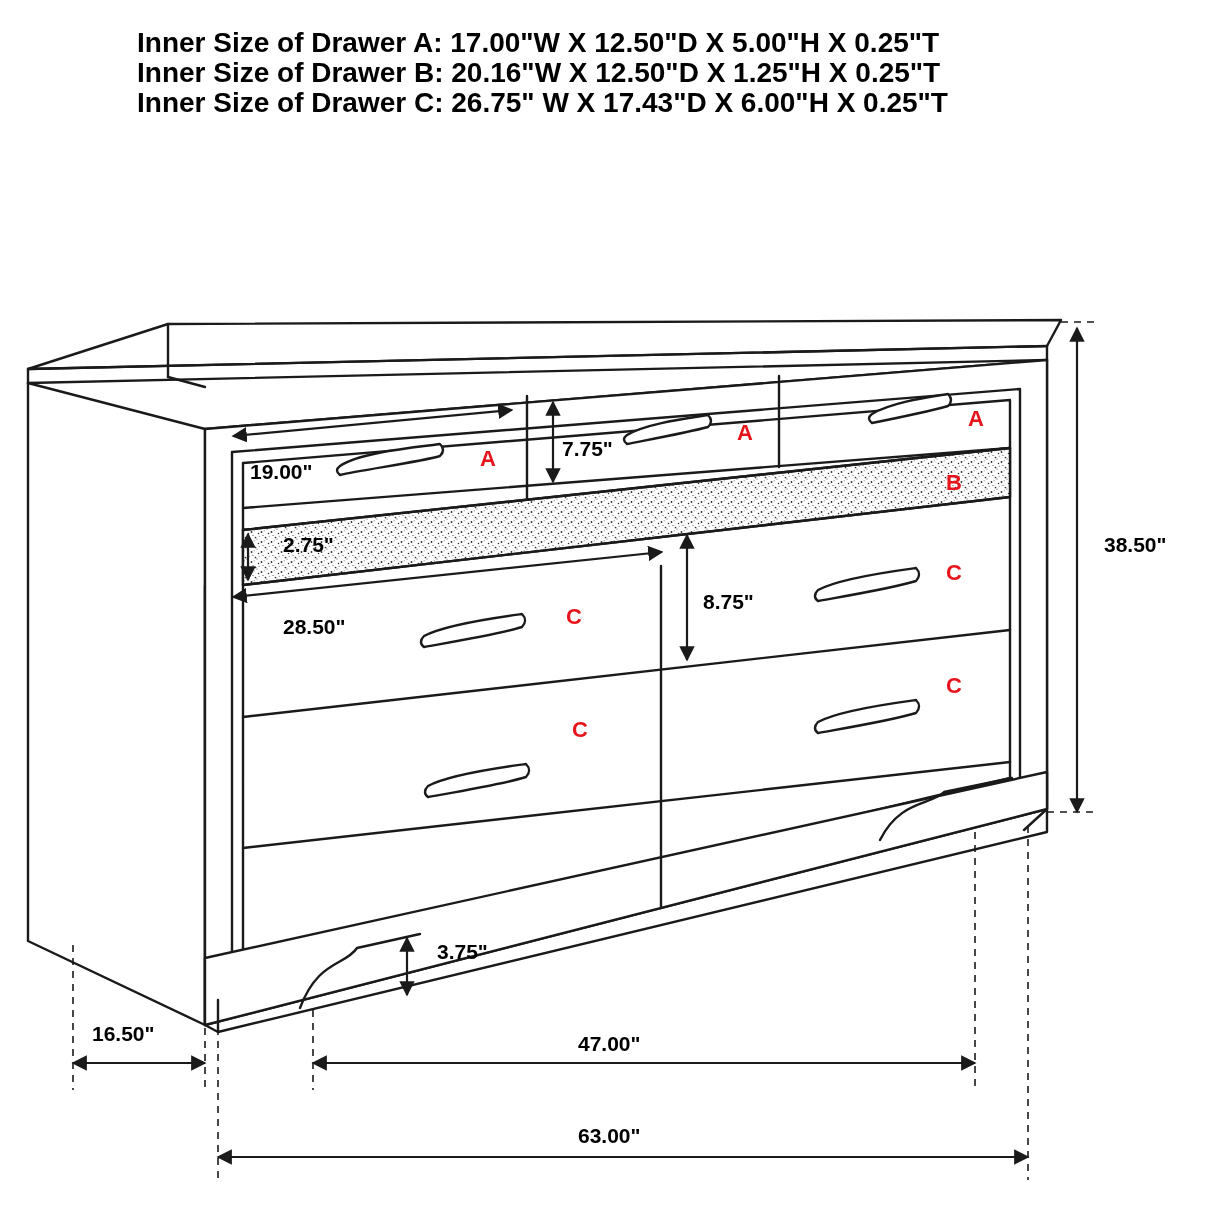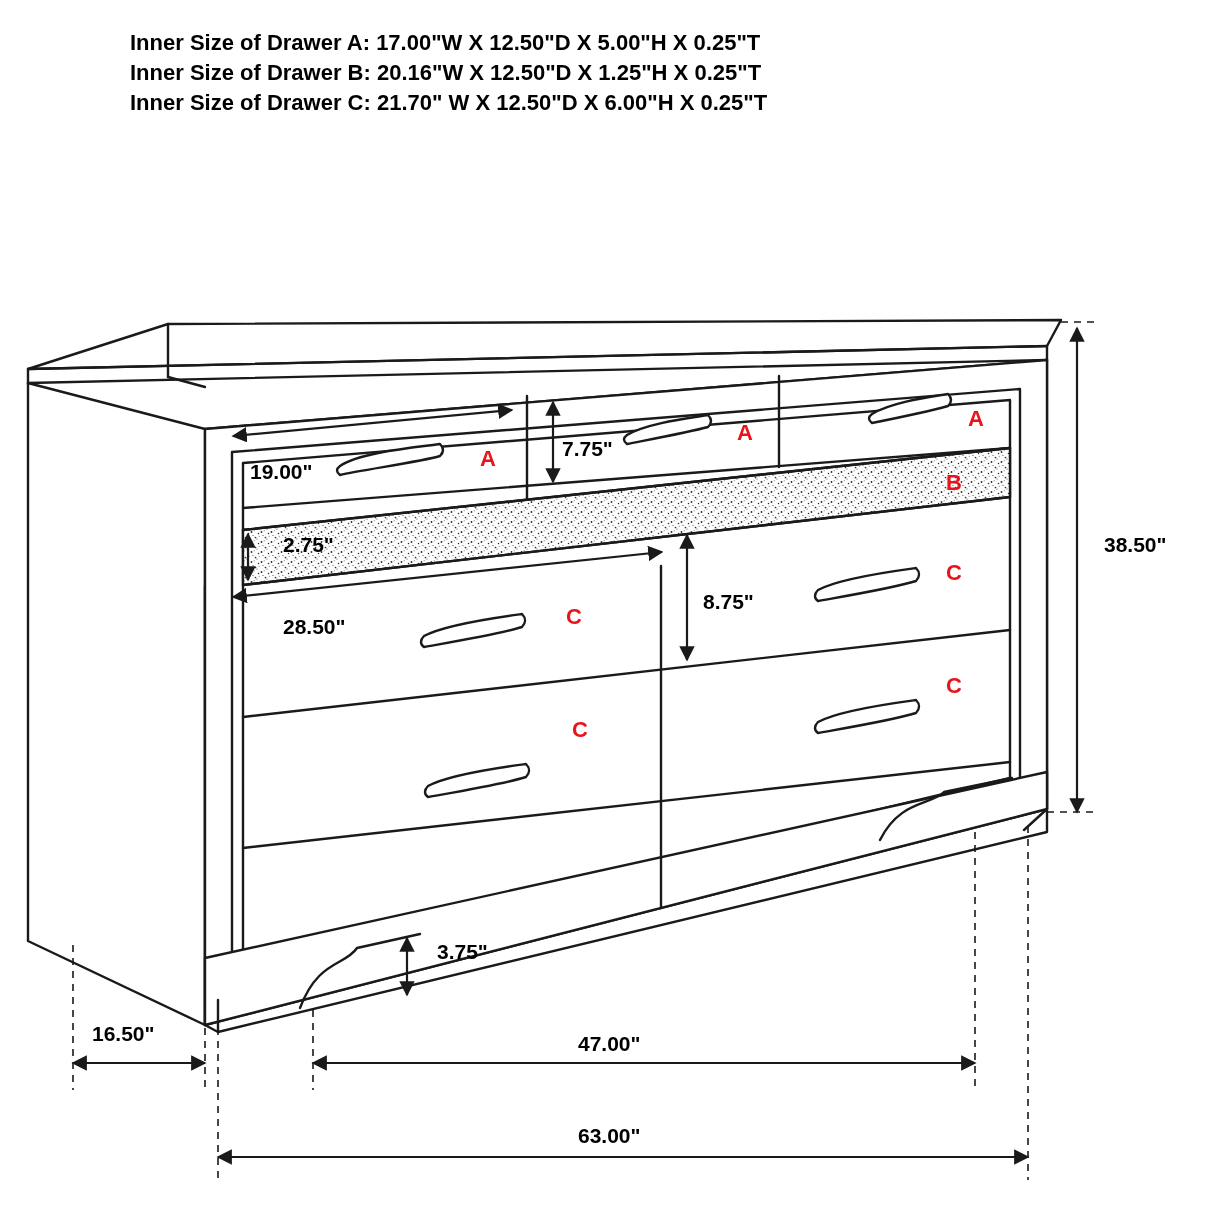--- a/index.html
+++ b/index.html
@@ -19,23 +19,23 @@
     width: 1214px;
     height: 1214px;
   }
   #diagram-svg {
     position: absolute;
     left: 0;
     top: 0;
   }
   .spec-block {
     position: absolute;
-    left: 130px;
+    left: 137px;
     top: 28px;
-    font-size: 22px;
+    font-size: 28px;
     font-weight: bold;
     color: #000000;
     line-height: 30px;
     letter-spacing: 0px;
     white-space: nowrap;
   }
   .spec-line { display: block; }
   .lbl {
     position: absolute;
     font-weight: bold;
@@ -52,21 +52,21 @@
   }
 </style>
 </head>
 <body>
 
 <div id="stage">
 
   <div class="spec-block">
     <span class="spec-line">Inner Size of Drawer A: 17.00"W X 12.50"D X 5.00"H X 0.25"T</span>
     <span class="spec-line">Inner Size of Drawer B: 20.16"W X 12.50"D X 1.25"H X 0.25"T</span>
-    <span class="spec-line">Inner Size of Drawer C: 21.70" W X 12.50"D X 6.00"H X 0.25"T</span>
+    <span class="spec-line">Inner Size of Drawer C: 26.75" W X 17.43"D X 6.00"H X 0.25"T</span>
   </div>
 
   <svg id="diagram-svg" width="1214" height="1214" viewBox="0 0 1214 1214">
     <defs>
       <marker id="arrEnd" viewBox="0 0 10 10" refX="9" refY="5" markerWidth="7" markerHeight="7" orient="auto-start-reverse">
         <path d="M 0 0 L 10 5 L 0 10 z" fill="#1a1a1a"></path>
       </marker>
       <pattern id="speckle" width="10" height="10" patternUnits="userSpaceOnUse">
         <rect width="10" height="10" fill="#ffffff"></rect>
         <circle cx="1.5" cy="2" r="0.9" fill="#2b2b2b"></circle>

